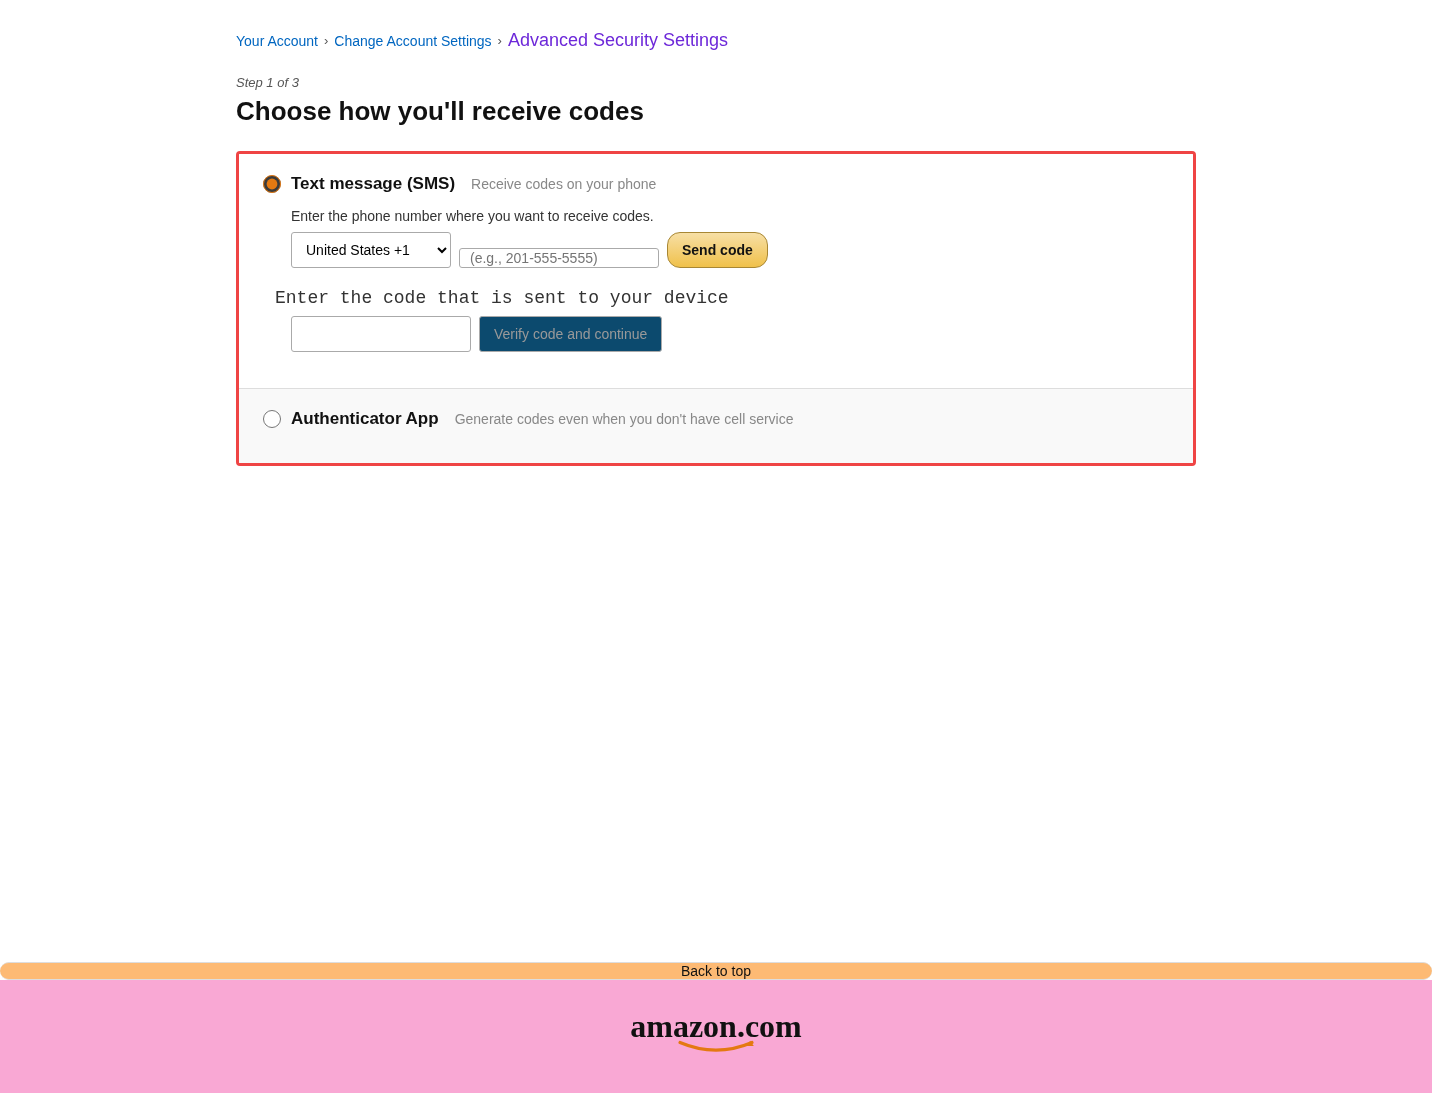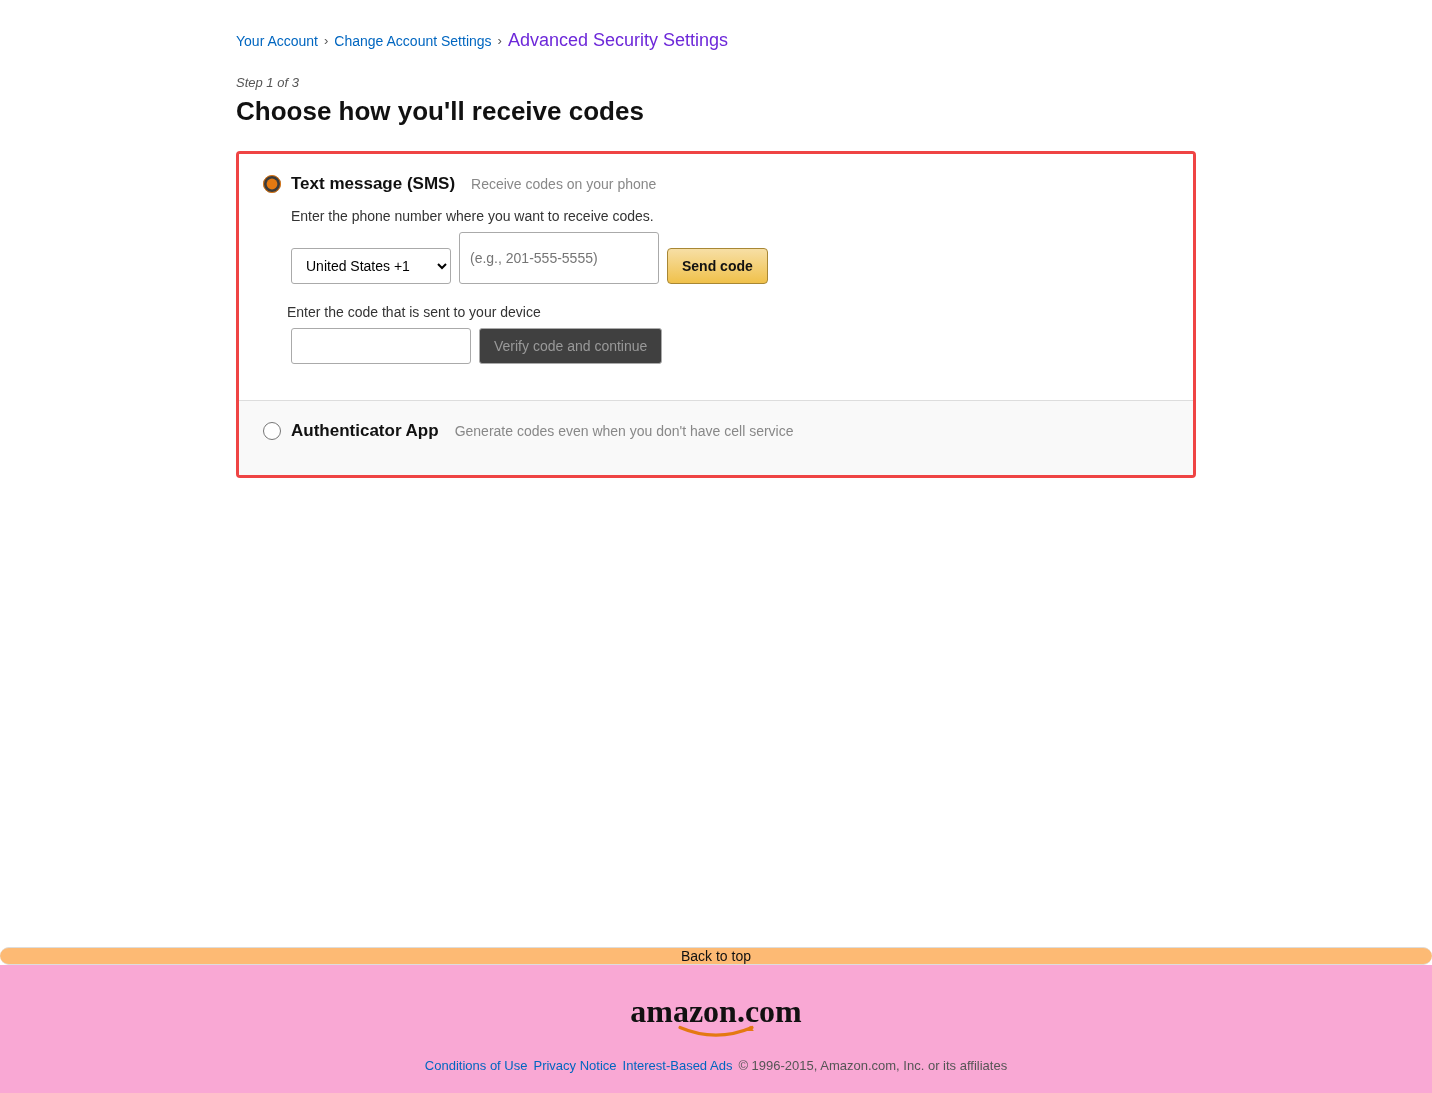--- a/index.html
+++ b/index.html
@@ -130,42 +130,43 @@
       height: 36px;
       cursor: pointer;
       min-width: 160px;
     }
 
     .phone-input {
       padding: 6px 10px;
       border: 1px solid #aaa;
       border-radius: 3px;
       font-size: 14px;
-      height: 52px;
+      height: 20px;
       width: 200px;
       color: #aaa;
     }
 
     .send-code-btn {
       padding: 7px 14px;
       background: linear-gradient(to bottom, #f7dfa5, #f0c14b);
       border: 1px solid #a88734;
-      border-radius: 4px;
+      border-radius: 13px;
       font-size: 14px;
       font-weight: bold;
       color: #111;
       cursor: pointer;
       height: 36px;
     }
 
     .code-label {
-      font-size: 14px;
+      font-size: 18px;
       color: #333;
       margin-bottom: 8px;
-      margin-left: 24px;
+      margin-left: 12px;
+      font-family: Liberation Mono, monospace;
     }
 
     .code-row {
       display: flex;
       align-items: center;
       gap: 8px;
       margin-left: 28px;
       margin-bottom: 16px;
     }
 
@@ -173,21 +174,21 @@
       padding: 6px 10px;
       border: 1px solid #aaa;
       border-radius: 3px;
       font-size: 14px;
       height: 36px;
       width: 180px;
     }
 
     .verify-btn {
       padding: 7px 14px;
-      background: #404040;
+      background: #0c4a6e;
       border: 1px solid #aaa;
       border-radius: 3px;
       font-size: 14px;
       color: #999;
       cursor: not-allowed;
       height: 36px;
     }
 
     .disclaimer-text {
       font-size: 12px;
@@ -321,19 +322,13 @@
       <span>amazon</span><span>.com</span>
     </div>
     <div class="logo-smile">
       <svg viewBox="0 0 100 20" width="90" height="18">
         <path d="M10,5 Q50,22 90,5" stroke="#e47911" stroke-width="3.5" fill="none" stroke-linecap="round"></path>
         <polygon points="88,3 92,9 84,9" fill="#e47911"></polygon>
       </svg>
     </div>
   </div>
 
-  <div class="footer-links">
-    <a href="#">Conditions of Use</a>
-    <a href="#">Privacy Notice</a>
-    <a href="#">Interest-Based Ads</a>
-    <span class="copyright">© 1996-2015, Amazon.com, Inc. or its affiliates</span>
-  </div>
 </footer>
 
 </body></html>

